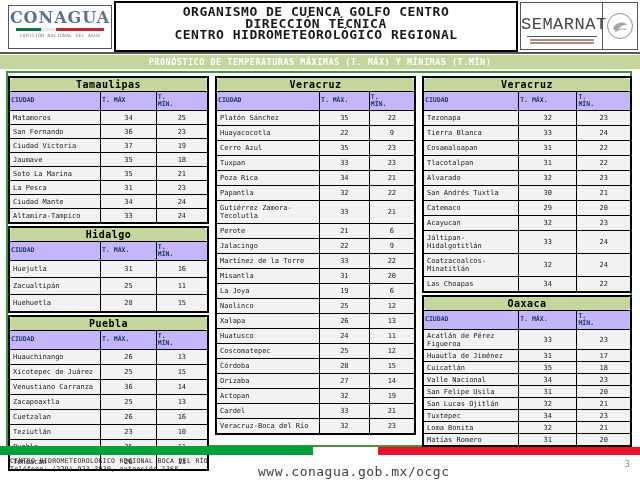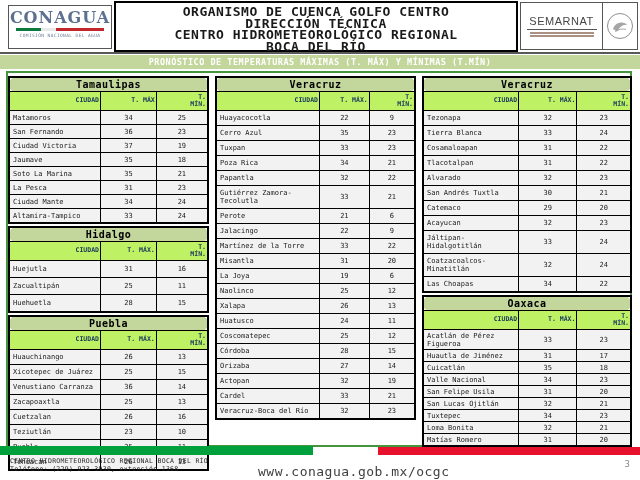--- a/index.html
+++ b/index.html
@@ -16,21 +16,21 @@
   .conagua-sub{font-size:4.5px;color:#6b7c95;letter-spacing:.4px;}
 
   .title-box{position:absolute;left:114px;top:1px;width:404px;height:51px;border:2px solid #000;
              background:#fff;text-align:center;box-sizing:border-box;padding-top:3px;}
   .title-box div{font-weight:bold;font-size:13px;line-height:11.5px;letter-spacing:.5px;}
 
   .semarnat-box{position:absolute;left:520px;top:2px;width:118px;height:48px;border:1px solid #555;
                 background:#fff;box-sizing:border-box;}
   .semarnat-left{position:absolute;left:0;top:0;width:82px;height:100%;border-right:1px solid #555;
                  box-sizing:border-box;text-align:center;padding-top:12px;}
-  .semarnat-title{font-family:Liberation Sans, sans-serif;font-size:11px;color:#464646;letter-spacing:.5px;text-align:center;}
+  .semarnat-title{font-family:Liberation Mono, monospace;font-size:17px;color:#464646;letter-spacing:.5px;text-align:center;}
   .semarnat-rule{width:70px;height:1px;background:#555;margin:2px auto 2px auto;}
   .semarnat-line{width:64px;height:2px;background:#ab9184;margin:1px auto;}
   .seal-wrap{position:absolute;right:3px;top:9px;}
 
   .gray-line{position:absolute;left:0;top:52px;width:640px;height:2px;background:#595959;}
 
   .banner{position:absolute;left:0;top:55px;width:640px;height:14px;background:#c3d69b;
           color:#fff;font-weight:bold;font-size:8.5px;letter-spacing:.5px;
           display:flex;align-items:center;justify-content:center;}
 
@@ -41,22 +41,22 @@
   .tcol{position:absolute;top:76px;z-index:1;}
   #col-1{left:8px;width:201px;}
   #col-2{left:215px;width:201px;}
   #col-3{left:422px;width:210px;}
 
   table.ftable{border-collapse:collapse;width:100%;margin-bottom:2px;background:#fff;
                border:2px solid #000;table-layout:fixed;}
   .ftable th,.ftable td{border:1px solid #000;overflow:hidden;}
   .ftable th.state{background:#c3d69b;color:#000;font-weight:bold;font-size:10px;
                    padding:1px 0;text-align:center;letter-spacing:.5px;border-radius:7px;}
-  .ftable th.ch{background:#bef264;color:#17375e;font-weight:bold;font-size:6.5px;
-                line-height:7.5px;padding:1.5px 1px;text-align:right;}
+  .ftable th.ch{background:#c4b5fd;color:#17375e;font-weight:bold;font-size:6.5px;
+                line-height:7.5px;padding:1.5px 1px;text-align:left;}
   .ftable td{background:#f2f2f2;font-size:7px;line-height:8px;color:#1a1a1a;}
   .ftable td.city{text-align:left;padding-left:3px;padding-right:2px;word-wrap:break-word;}
   .ftable td.num{text-align:center;}
 
   
   .rt-tam td{padding-top:2.5px;padding-bottom:2.5px;}
   .rt-hid td{padding-top:4px;padding-bottom:4px;}
   .rt-pue td{padding-top:3px;padding-bottom:3px;}
   .rt-ver td{padding-top:3px;padding-bottom:3px;}
   .rt-oax td{padding-top:1.5px;padding-bottom:1.5px;}
@@ -81,21 +81,20 @@
   <div class="logo-box">
     <div class="conagua-title">CONAGUA</div>
     <div class="tricolor"></div>
     <div class="conagua-sub">COMISIÓN NACIONAL DEL AGUA</div>
   </div>
 
   <div class="title-box">
     <div>ORGANISMO DE CUENCA GOLFO CENTRO</div>
     <div>DIRECCIÓN TÉCNICA</div>
     <div>CENTRO HIDROMETEOROLÓGICO REGIONAL</div>
-    <div>BOCA DEL RÍO</div>
   </div>
 
   <div class="semarnat-box">
     <div class="semarnat-left">
       <div class="semarnat-title">SEMARNAT</div>
       <div class="semarnat-rule"></div>
       <div class="semarnat-line"></div>
       <div class="semarnat-line"></div>
     </div>
     <div class="seal-wrap">
@@ -279,20 +278,25 @@
             <th class="state" colspan="3">Veracruz</th>
           </tr>
           <tr>
             <th class="ch">CIUDAD</th>
             <th class="ch">T. MÁX.</th>
             <th class="ch">T.<br>MÍN.</th>
           </tr>
         </thead>
         <tbody>
           <tr>
+            <td class="city">Platón Sánchez</td>
+            <td class="num">35</td>
+            <td class="num">22</td>
+          </tr>
+          <tr>
             <td class="city">Huayacocotla</td>
             <td class="num">22</td>
             <td class="num">9</td>
           </tr>
           <tr>
             <td class="city">Cerro Azul</td>
             <td class="num">35</td>
             <td class="num">23</td>
           </tr>
           <tr>

